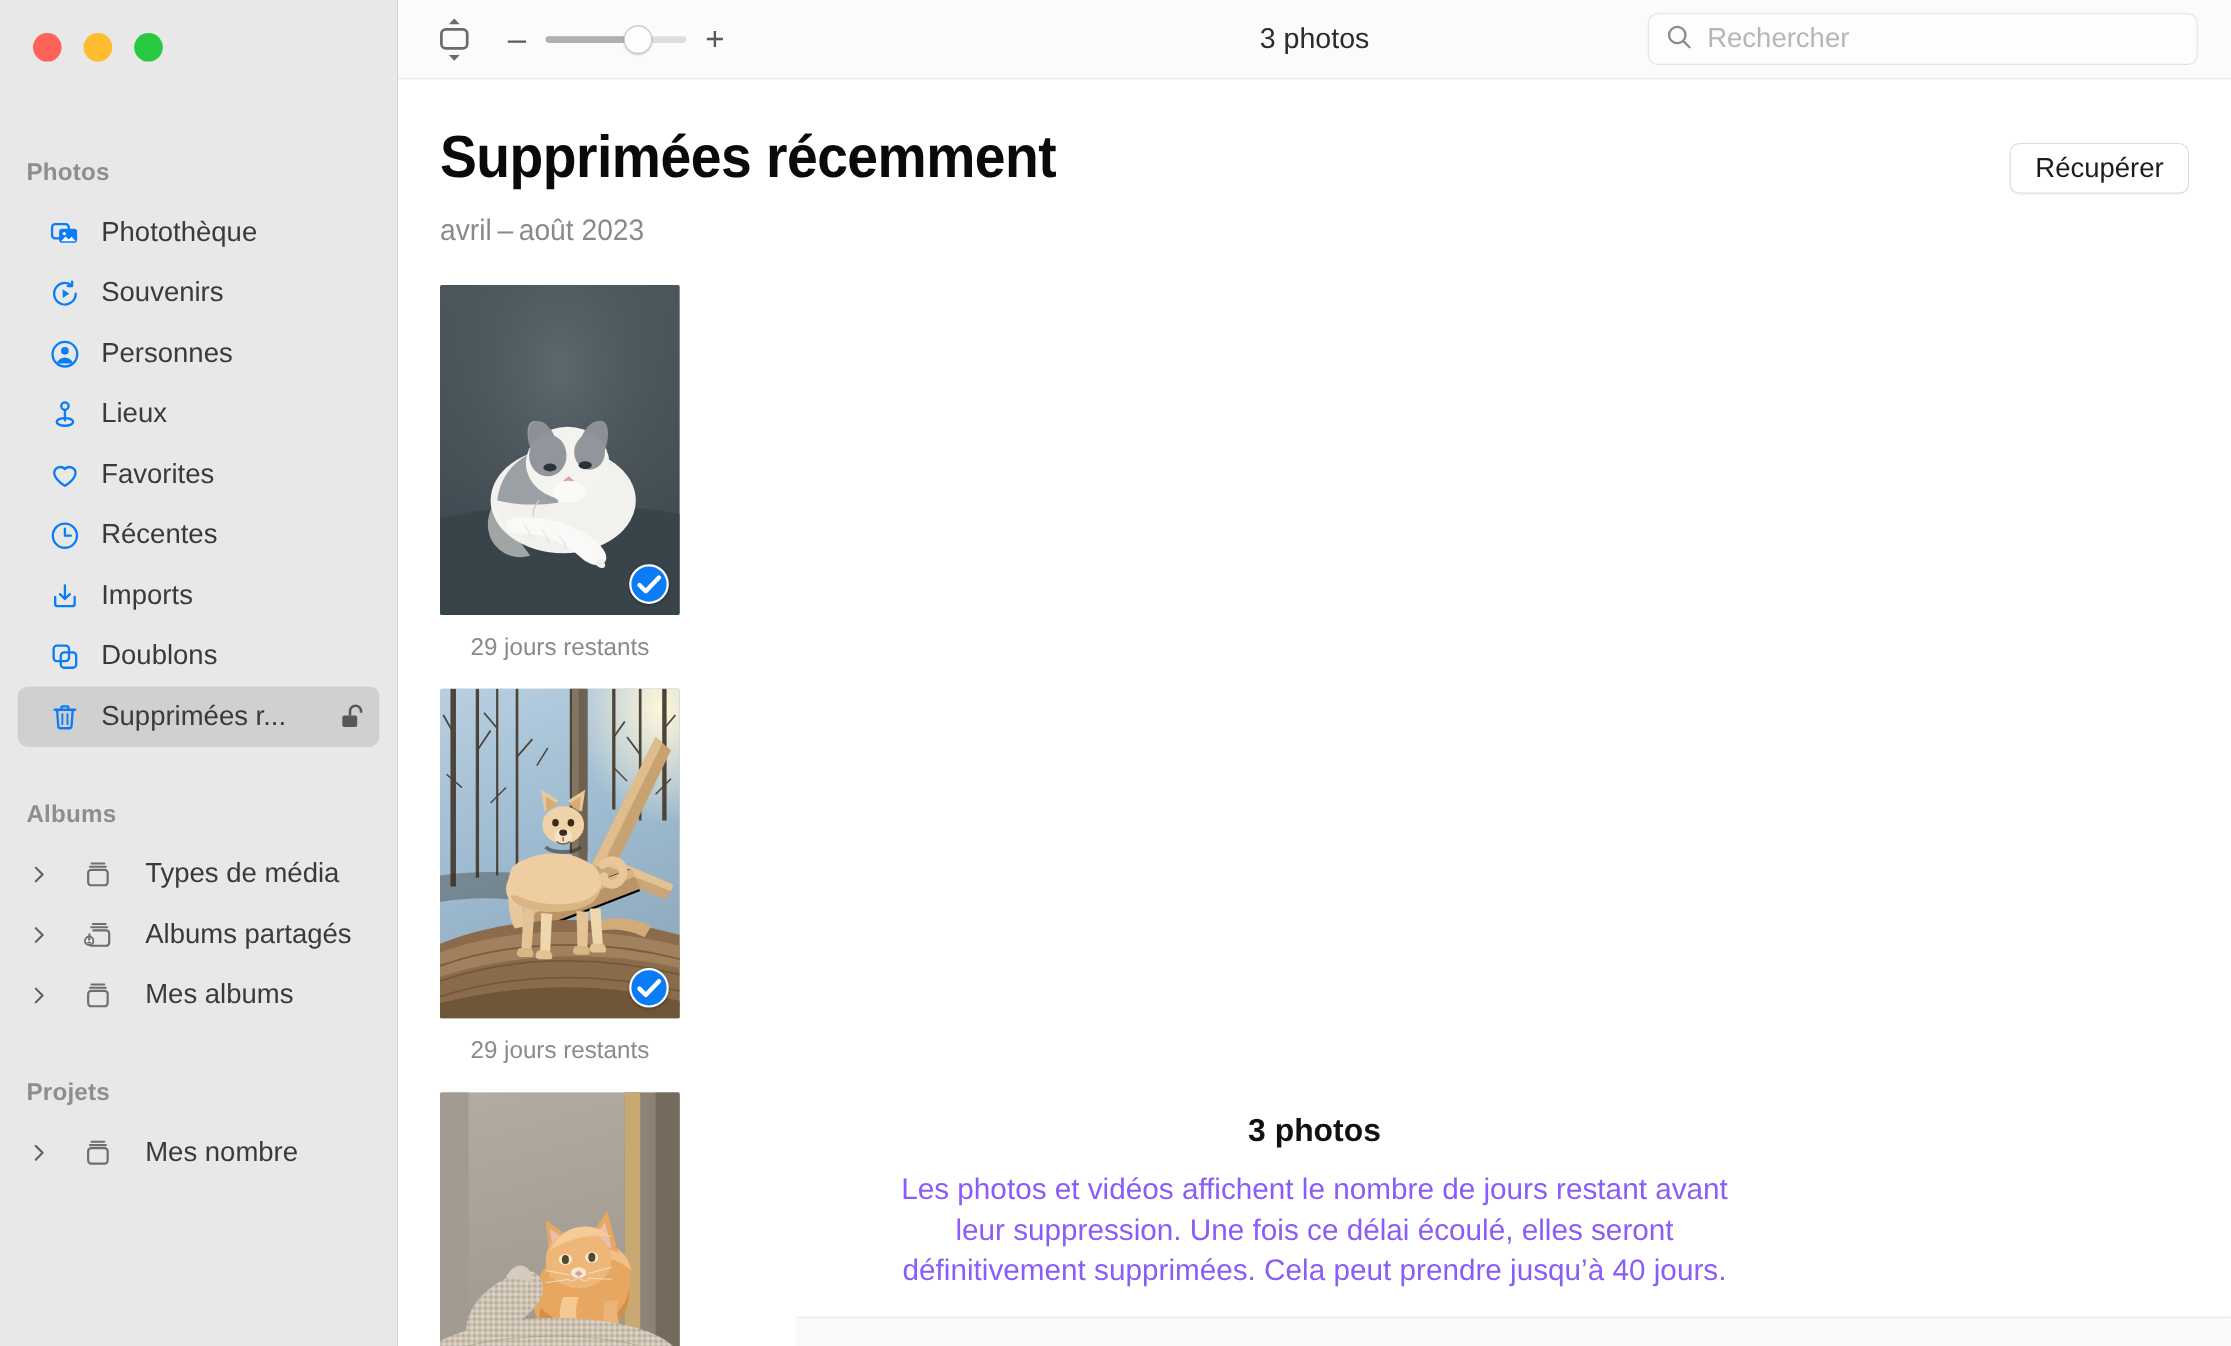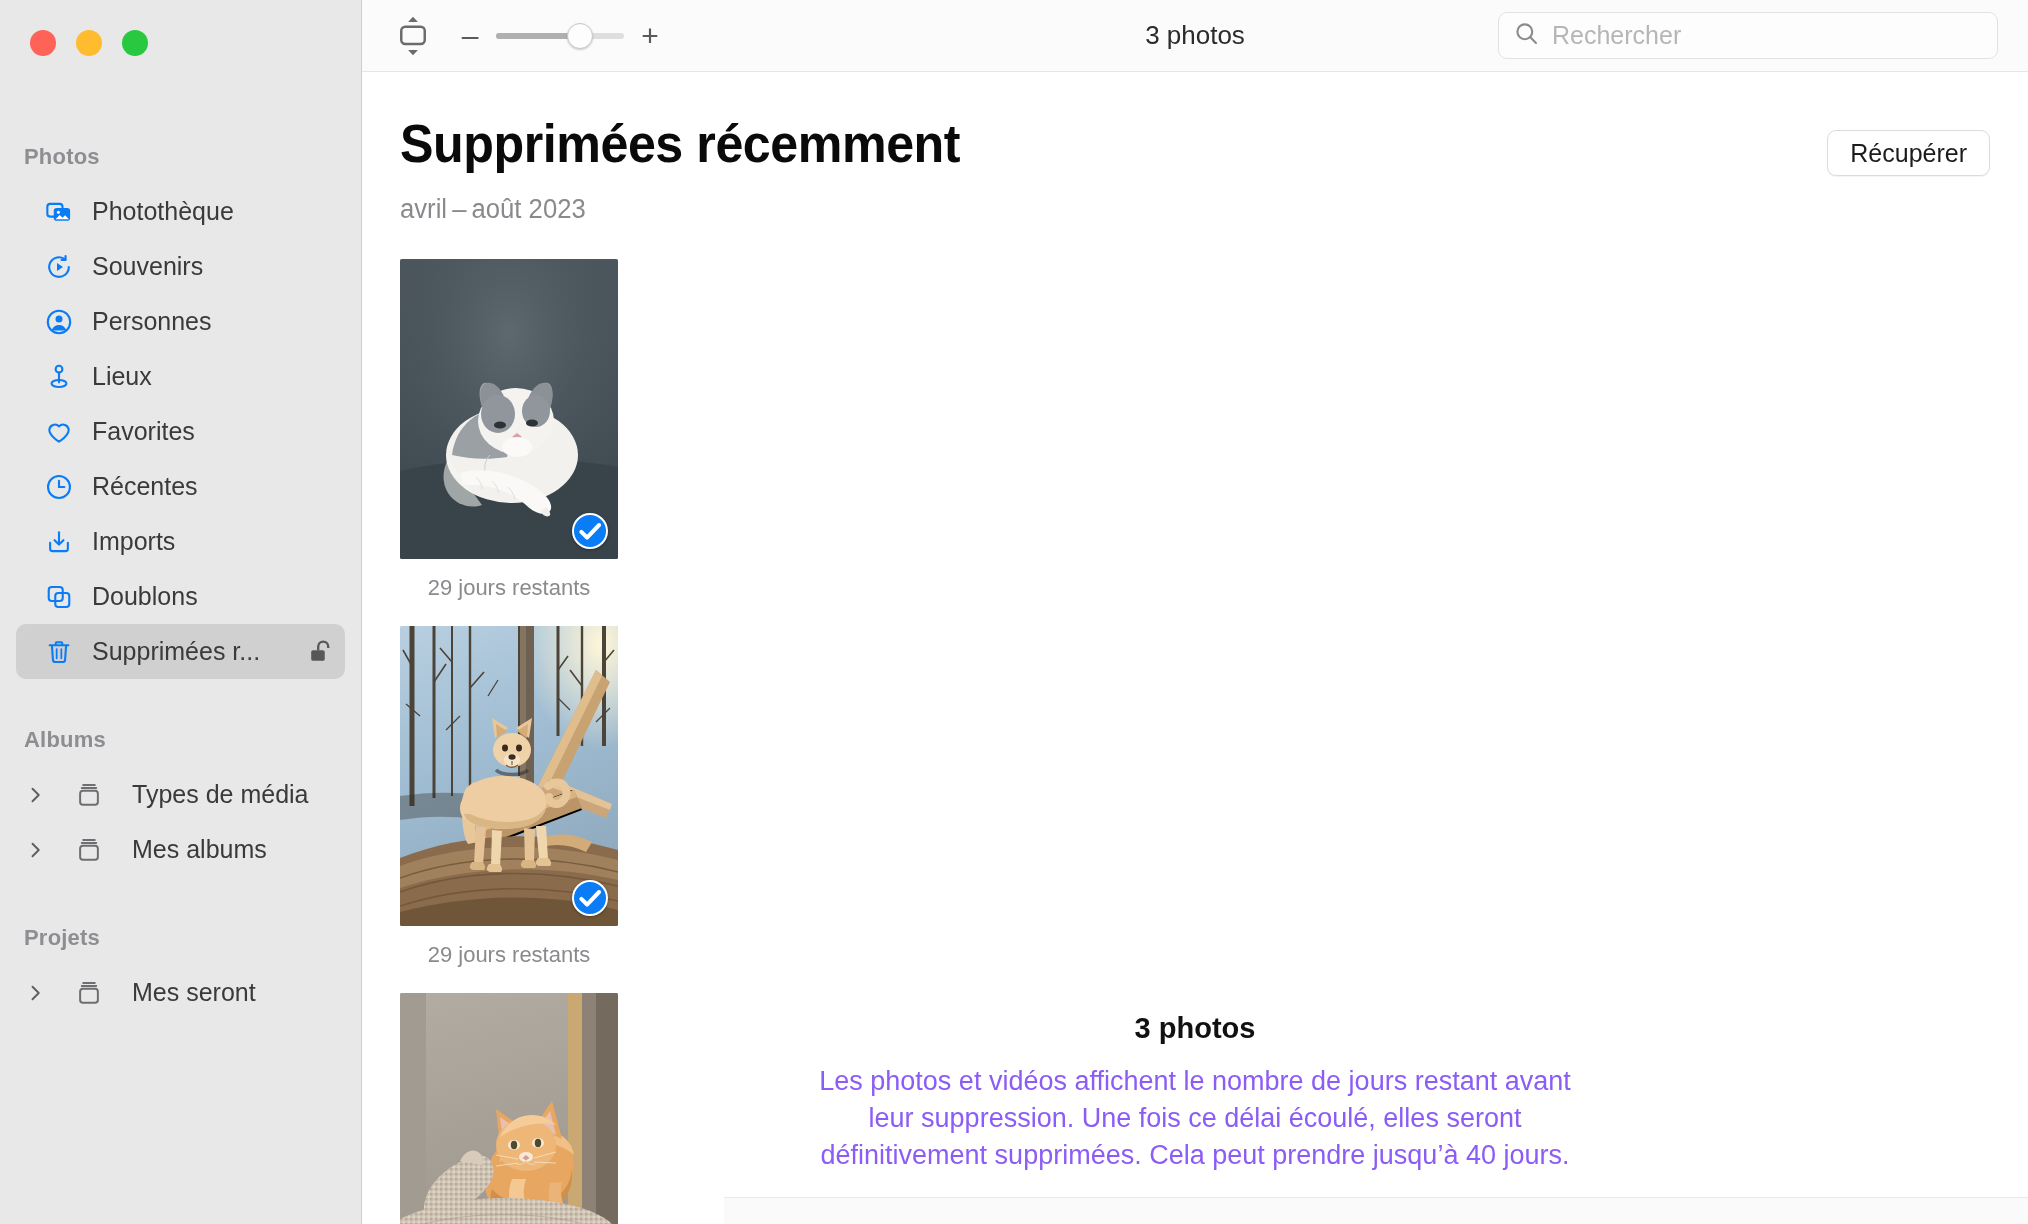--- a/index.html
+++ b/index.html
@@ -270,53 +270,71 @@
       <span class="ic">
         <svg viewBox="0 0 24 24" width="28" height="28">
             <path d="M7 3.4h10" stroke="#6e6e72" stroke-width="1.6" stroke-linecap="round"></path>
             <path d="M5.8 6h12.4" stroke="#6e6e72" stroke-width="1.6" stroke-linecap="round"></path>
             <rect x="4.4" y="8.4" width="15.2" height="12" rx="2.4" fill="none" stroke="#6e6e72" stroke-width="1.7"></rect>
           </svg>
       </span>
       <span class="lbl">Types de média</span>
     </div>
 
-
     <div class="sb-item disclose">
       <span class="chev">
         <svg viewBox="0 0 24 24" width="20" height="20">
             <path d="M9 4.5L16.5 12 9 19.5" fill="none" stroke="#5e5e61" stroke-width="2.3" stroke-linecap="round" stroke-linejoin="round"></path>
           </svg>
       </span>
       <span class="ic">
         <svg viewBox="0 0 24 24" width="28" height="28">
-            <path d="M7 3.4h10" stroke="#6e6e72" stroke-width="1.6" stroke-linecap="round"></path>
-            <path d="M5.8 6h12.4" stroke="#6e6e72" stroke-width="1.6" stroke-linecap="round"></path>
-            <rect x="4.4" y="8.4" width="15.2" height="12" rx="2.4" fill="none" stroke="#6e6e72" stroke-width="1.7"></rect>
-          </svg>
-      </span>
-      <span class="lbl">Mes albums</span>
-    </div>
-
-    <div class="sb-section">Projets</div>
+            <path d="M8 3.4h10" stroke="#6e6e72" stroke-width="1.6" stroke-linecap="round"></path>
+            <path d="M6.8 6h12.4" stroke="#6e6e72" stroke-width="1.6" stroke-linecap="round"></path>
+            <path d="M7.8 8.4h10.6a2.4 2.4 0 0 1 2.4 2.4v7.2a2.4 2.4 0 0 1-2.4 2.4H7.8a2.4 2.4 0 0 1-2.4-2.4v-7.2" fill="none" stroke="#6e6e72" stroke-width="1.7"></path>
+            <circle cx="5.2" cy="16.6" r="3.2" fill="#fff" stroke="#6e6e72" stroke-width="1.5"></circle>
+            <circle cx="5.2" cy="15.4" r="1.1" fill="#6e6e72"></circle>
+            <path d="M3.2 18.6c.4-1 1.1-1.5 2-1.5s1.6.5 2 1.5" fill="#6e6e72"></path>
+          </svg>
+      </span>
+      <span class="lbl">Albums partagés</span>
+    </div>
 
     <div class="sb-item disclose">
       <span class="chev">
         <svg viewBox="0 0 24 24" width="20" height="20">
             <path d="M9 4.5L16.5 12 9 19.5" fill="none" stroke="#5e5e61" stroke-width="2.3" stroke-linecap="round" stroke-linejoin="round"></path>
           </svg>
       </span>
       <span class="ic">
         <svg viewBox="0 0 24 24" width="28" height="28">
             <path d="M7 3.4h10" stroke="#6e6e72" stroke-width="1.6" stroke-linecap="round"></path>
             <path d="M5.8 6h12.4" stroke="#6e6e72" stroke-width="1.6" stroke-linecap="round"></path>
             <rect x="4.4" y="8.4" width="15.2" height="12" rx="2.4" fill="none" stroke="#6e6e72" stroke-width="1.7"></rect>
           </svg>
       </span>
-      <span class="lbl">Mes seront</span>
+      <span class="lbl">Mes albums</span>
+    </div>
+
+    <div class="sb-section">Projets</div>
+
+    <div class="sb-item disclose">
+      <span class="chev">
+        <svg viewBox="0 0 24 24" width="20" height="20">
+            <path d="M9 4.5L16.5 12 9 19.5" fill="none" stroke="#5e5e61" stroke-width="2.3" stroke-linecap="round" stroke-linejoin="round"></path>
+          </svg>
+      </span>
+      <span class="ic">
+        <svg viewBox="0 0 24 24" width="28" height="28">
+            <path d="M7 3.4h10" stroke="#6e6e72" stroke-width="1.6" stroke-linecap="round"></path>
+            <path d="M5.8 6h12.4" stroke="#6e6e72" stroke-width="1.6" stroke-linecap="round"></path>
+            <rect x="4.4" y="8.4" width="15.2" height="12" rx="2.4" fill="none" stroke="#6e6e72" stroke-width="1.7"></rect>
+          </svg>
+      </span>
+      <span class="lbl">Mes nombre</span>
     </div>
   </div>
 
   <div class="main">
 
     <div class="toolbar">
       <span class="zoom-stepper">
         <svg viewBox="0 0 30 34" width="38" height="42">
           <path d="M15 1.5l4 4.2h-8z" fill="#6b6b6e"></path>
           <rect x="5.5" y="9.5" width="19" height="14" rx="3.2" fill="none" stroke="#6b6b6e" stroke-width="2"></rect>

